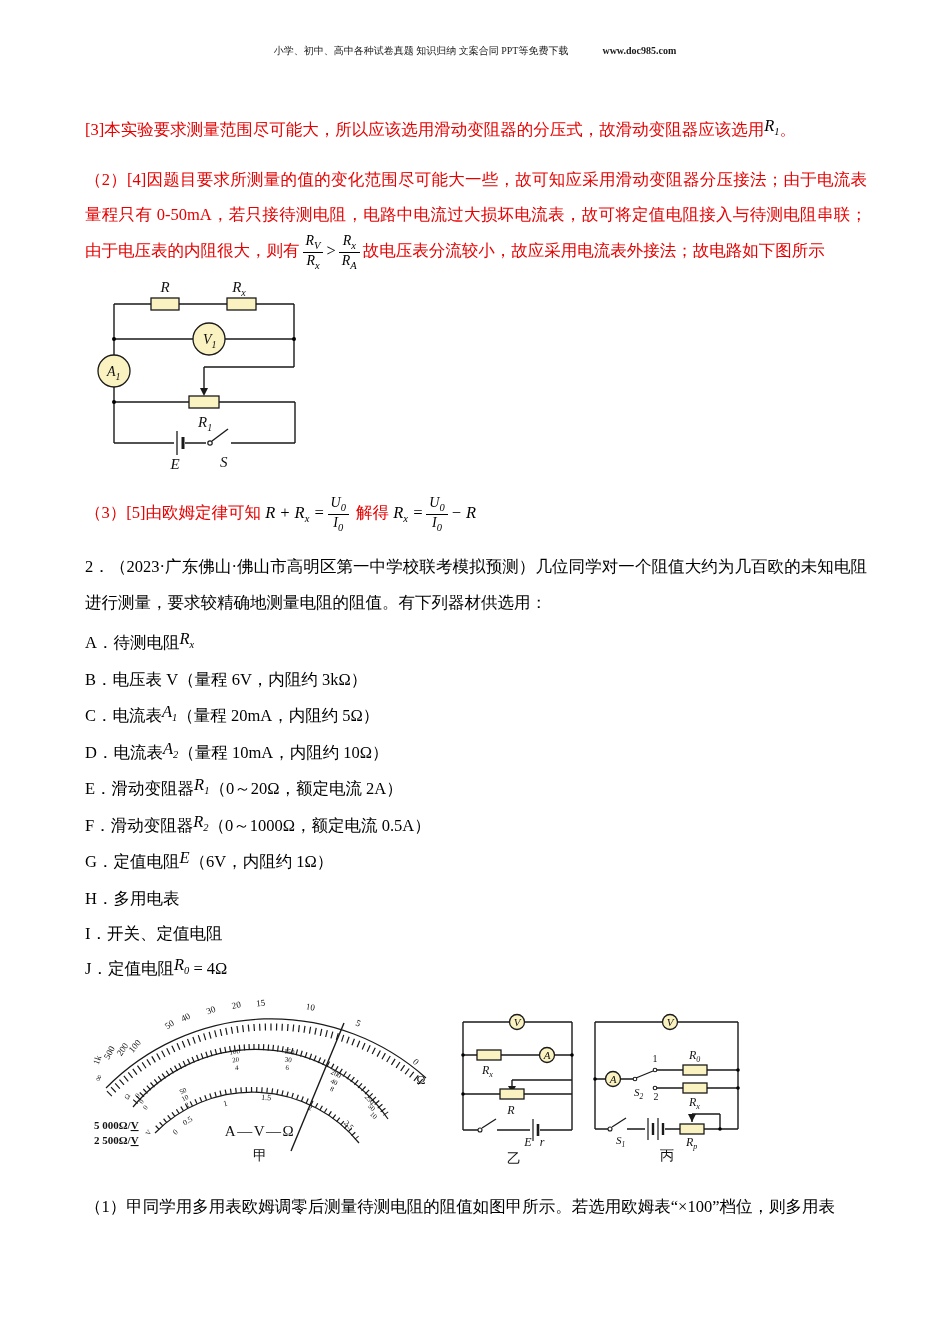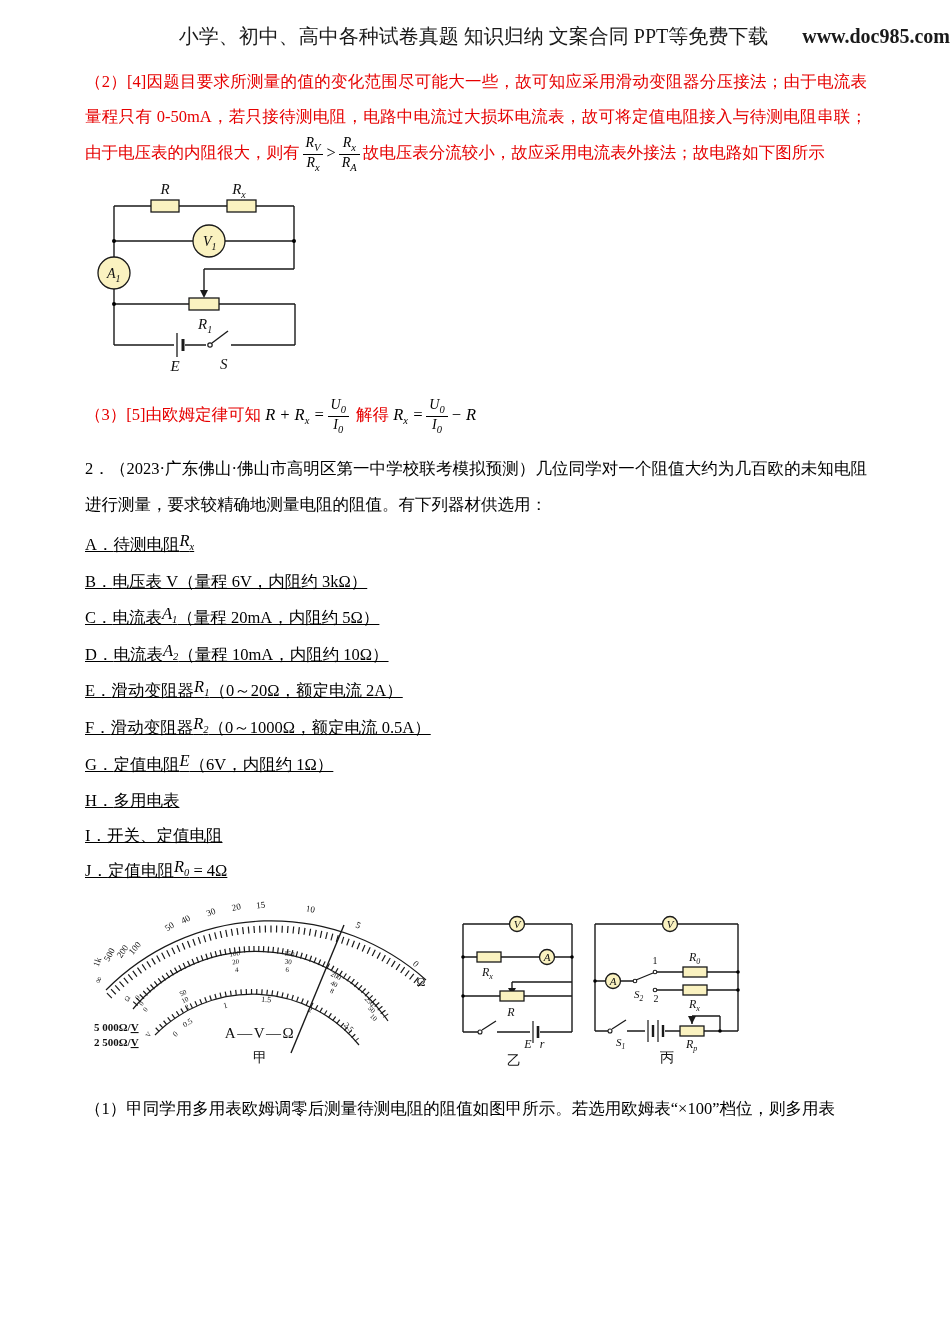--- a/index.html
+++ b/index.html
@@ -1,39 +1,39 @@
 <!DOCTYPE html>
 <html><head>
 <meta charset="utf-8">
 <style>
   html,body{margin:0;padding:0;}
   body{
     width:950px;height:1344px;overflow:hidden;background:#ffffff;
     font-family:"Liberation Serif","DejaVu Serif",serif;color:#000;
     position:relative;
   }
-  .header{padding-top:23px;text-align:right;font-size:20px;color:#1a1a1a;}
+  .header{padding-top:44px;text-align:center;font-size:10px;color:#1a1a1a;}
   .header .url{margin-left:34px;font-weight:bold;}
   .content{width:782px;margin-left:85px;}
   .para{font-size:16.5px;line-height:2.15;text-align:justify;}
   .red{color:#E60000;}
   .blk{color:#000;}
   .mi{font-style:italic;color:#000;font-family:"Liberation Serif","DejaVu Serif",serif;}
   sub{font-size:10.5px;font-style:italic;}
   .sup{position:relative;top:-4px;}
   .frac{display:inline-block;vertical-align:middle;text-align:center;line-height:1.12;
         font-size:14px;margin:0 3px;color:#000;}
   .frac>span{display:block;padding:0 3px;}
   .frac .top{border-bottom:1.2px solid #000;}
   .p1{margin-top:54px;}
   .p2{margin-top:14px;}
   .p3{margin-top:14px;font-size:16.5px;}
   .q2{margin-top:16px;}
   .options{margin-top:4px;}
-  .option{margin:11px 0;font-size:16.5px;line-height:1.45;text-decoration:underline;}
+  .option{margin:11px 0;font-size:16.5px;line-height:1.45;}
   .figs{display:flex;align-items:flex-start;margin:8px 0 0 76px;}
   .figs svg{display:block;}
   .fig-yi{margin-left:-6px;margin-top:9px;}
   .fig-bing{margin-left:5px;margin-top:9px;}
   .q1p{margin:14px 0 0 85px;}
   
   svg text{font-family:"Liberation Serif","DejaVu Serif",serif;fill:#111;}
   .wire{stroke:#1a1a1a;stroke-width:1.4;fill:none;}
   .comp{fill:#FAF2C0;stroke:#1a1a1a;stroke-width:1.3;}
   .dot{fill:#000;stroke:none;}
@@ -49,20 +49,23 @@
 </head>
 <body>
 
 <div class="header">
   <span>小学、初中、高中各种试卷真题 知识归纳 文案合同 PPT等免费下载</span><span class="url">www.doc985.com</span>
 </div>
 
 <div class="content">
 
   
+  <div class="para red p1">
+    <span>[3]本实验要求测量范围尽可能大，所以应该选用滑动变阻器的分压式，故滑动变阻器应该选用</span><span class="mi sup"><span>R</span><sub>1</sub></span><span>。</span>
+  </div>
 
   
   <div class="para red p2">
     <span>（2）[4]因题目要求所测量的值的变化范围尽可能大一些，故可知应采用滑动变阻器分压接法；由于电流表量程只有 0-50mA，若只接待测电阻，电路中电流过大损坏电流表，故可将定值电阻接入与待测电阻串联；由于电压表的内阻很大，则有</span><span class="frac"><span class="top"><span class="mi">R</span><sub>V</sub></span><span class="bot"><span class="mi">R</span><sub>x</sub></span></span><span class="blk">&gt;</span><span class="frac"><span class="top"><span class="mi">R</span><sub>x</sub></span><span class="bot"><span class="mi">R</span><sub>A</sub></span></span><span>故电压表分流较小，故应采用电流表外接法；故电路如下图所示</span>
   </div>
 
   
   <svg width="212" height="200" viewBox="0 0 212 200" style="margin:6px 0 0 8px;">
     <path class="wire" d="M21 27 H201 M21 27 V166 M21 62 H201 M201 27 V90 M201 90 H111 M111 90 V111 M21 125 H202 M202 125 V166 M21 166 H81 M92 166 H113 M138 166 H202"></path>
     <polygon points="107,111 115,111 111,119" fill="#1a1a1a"></polygon>

